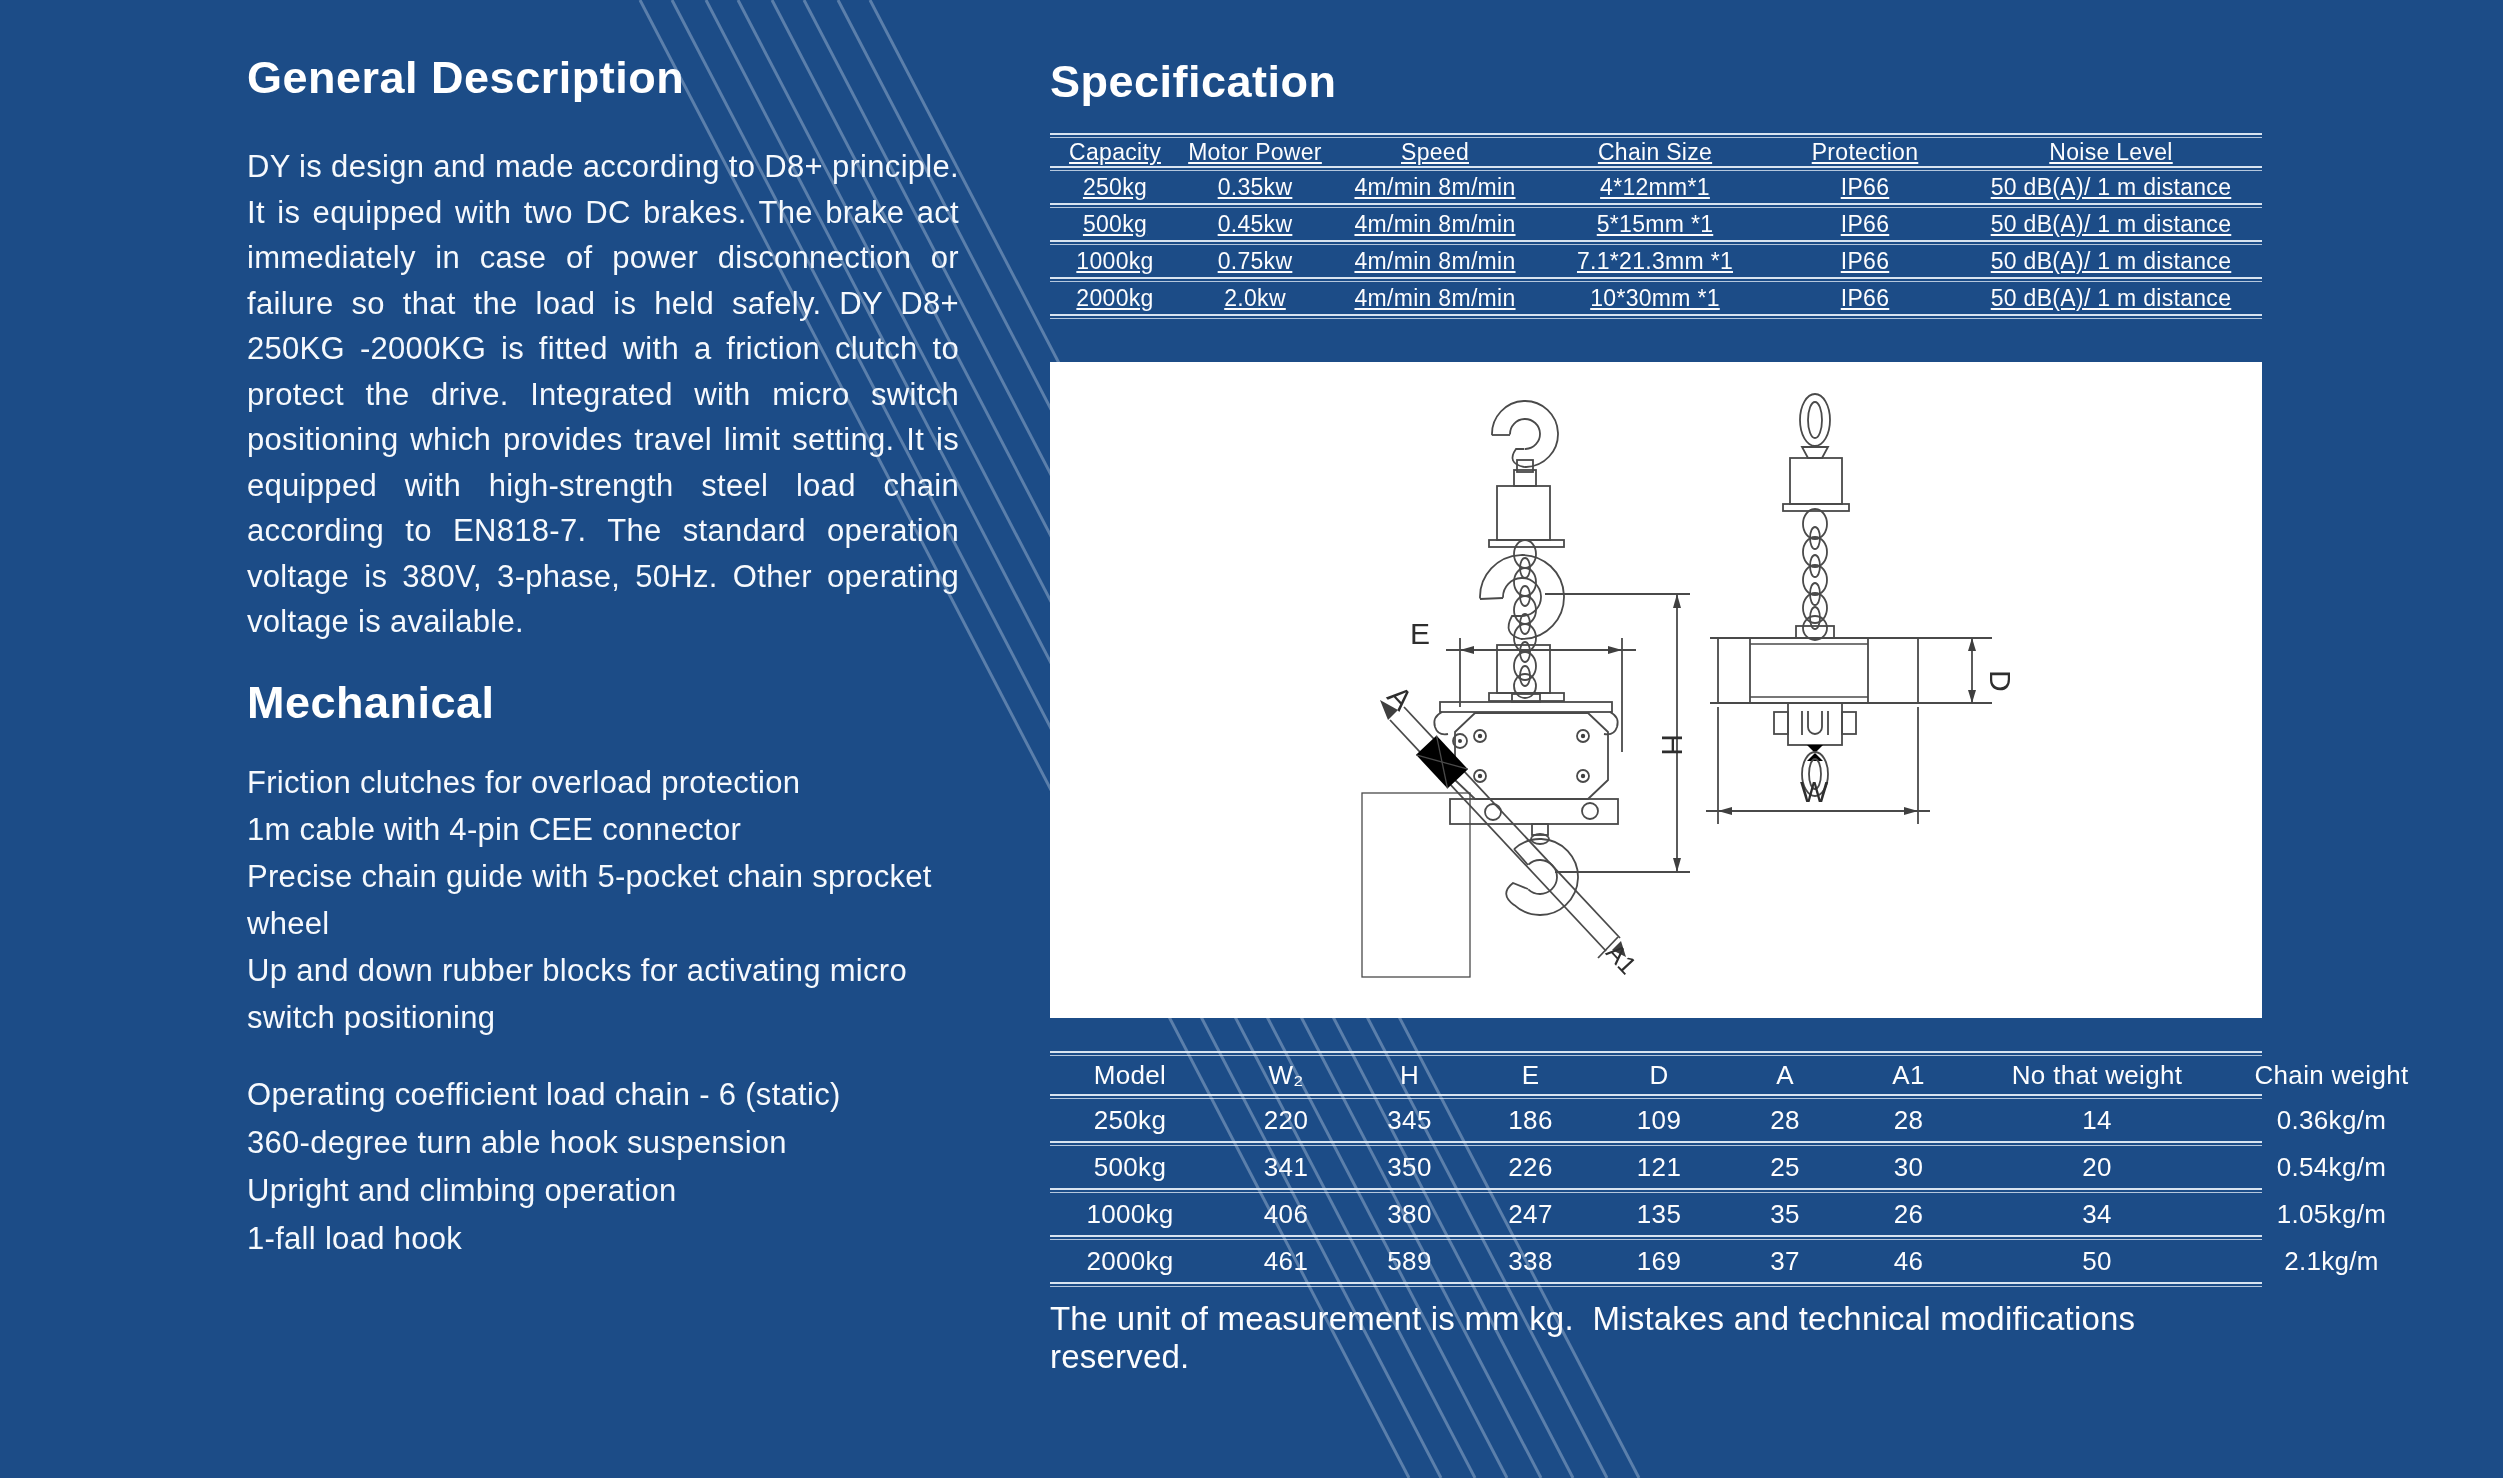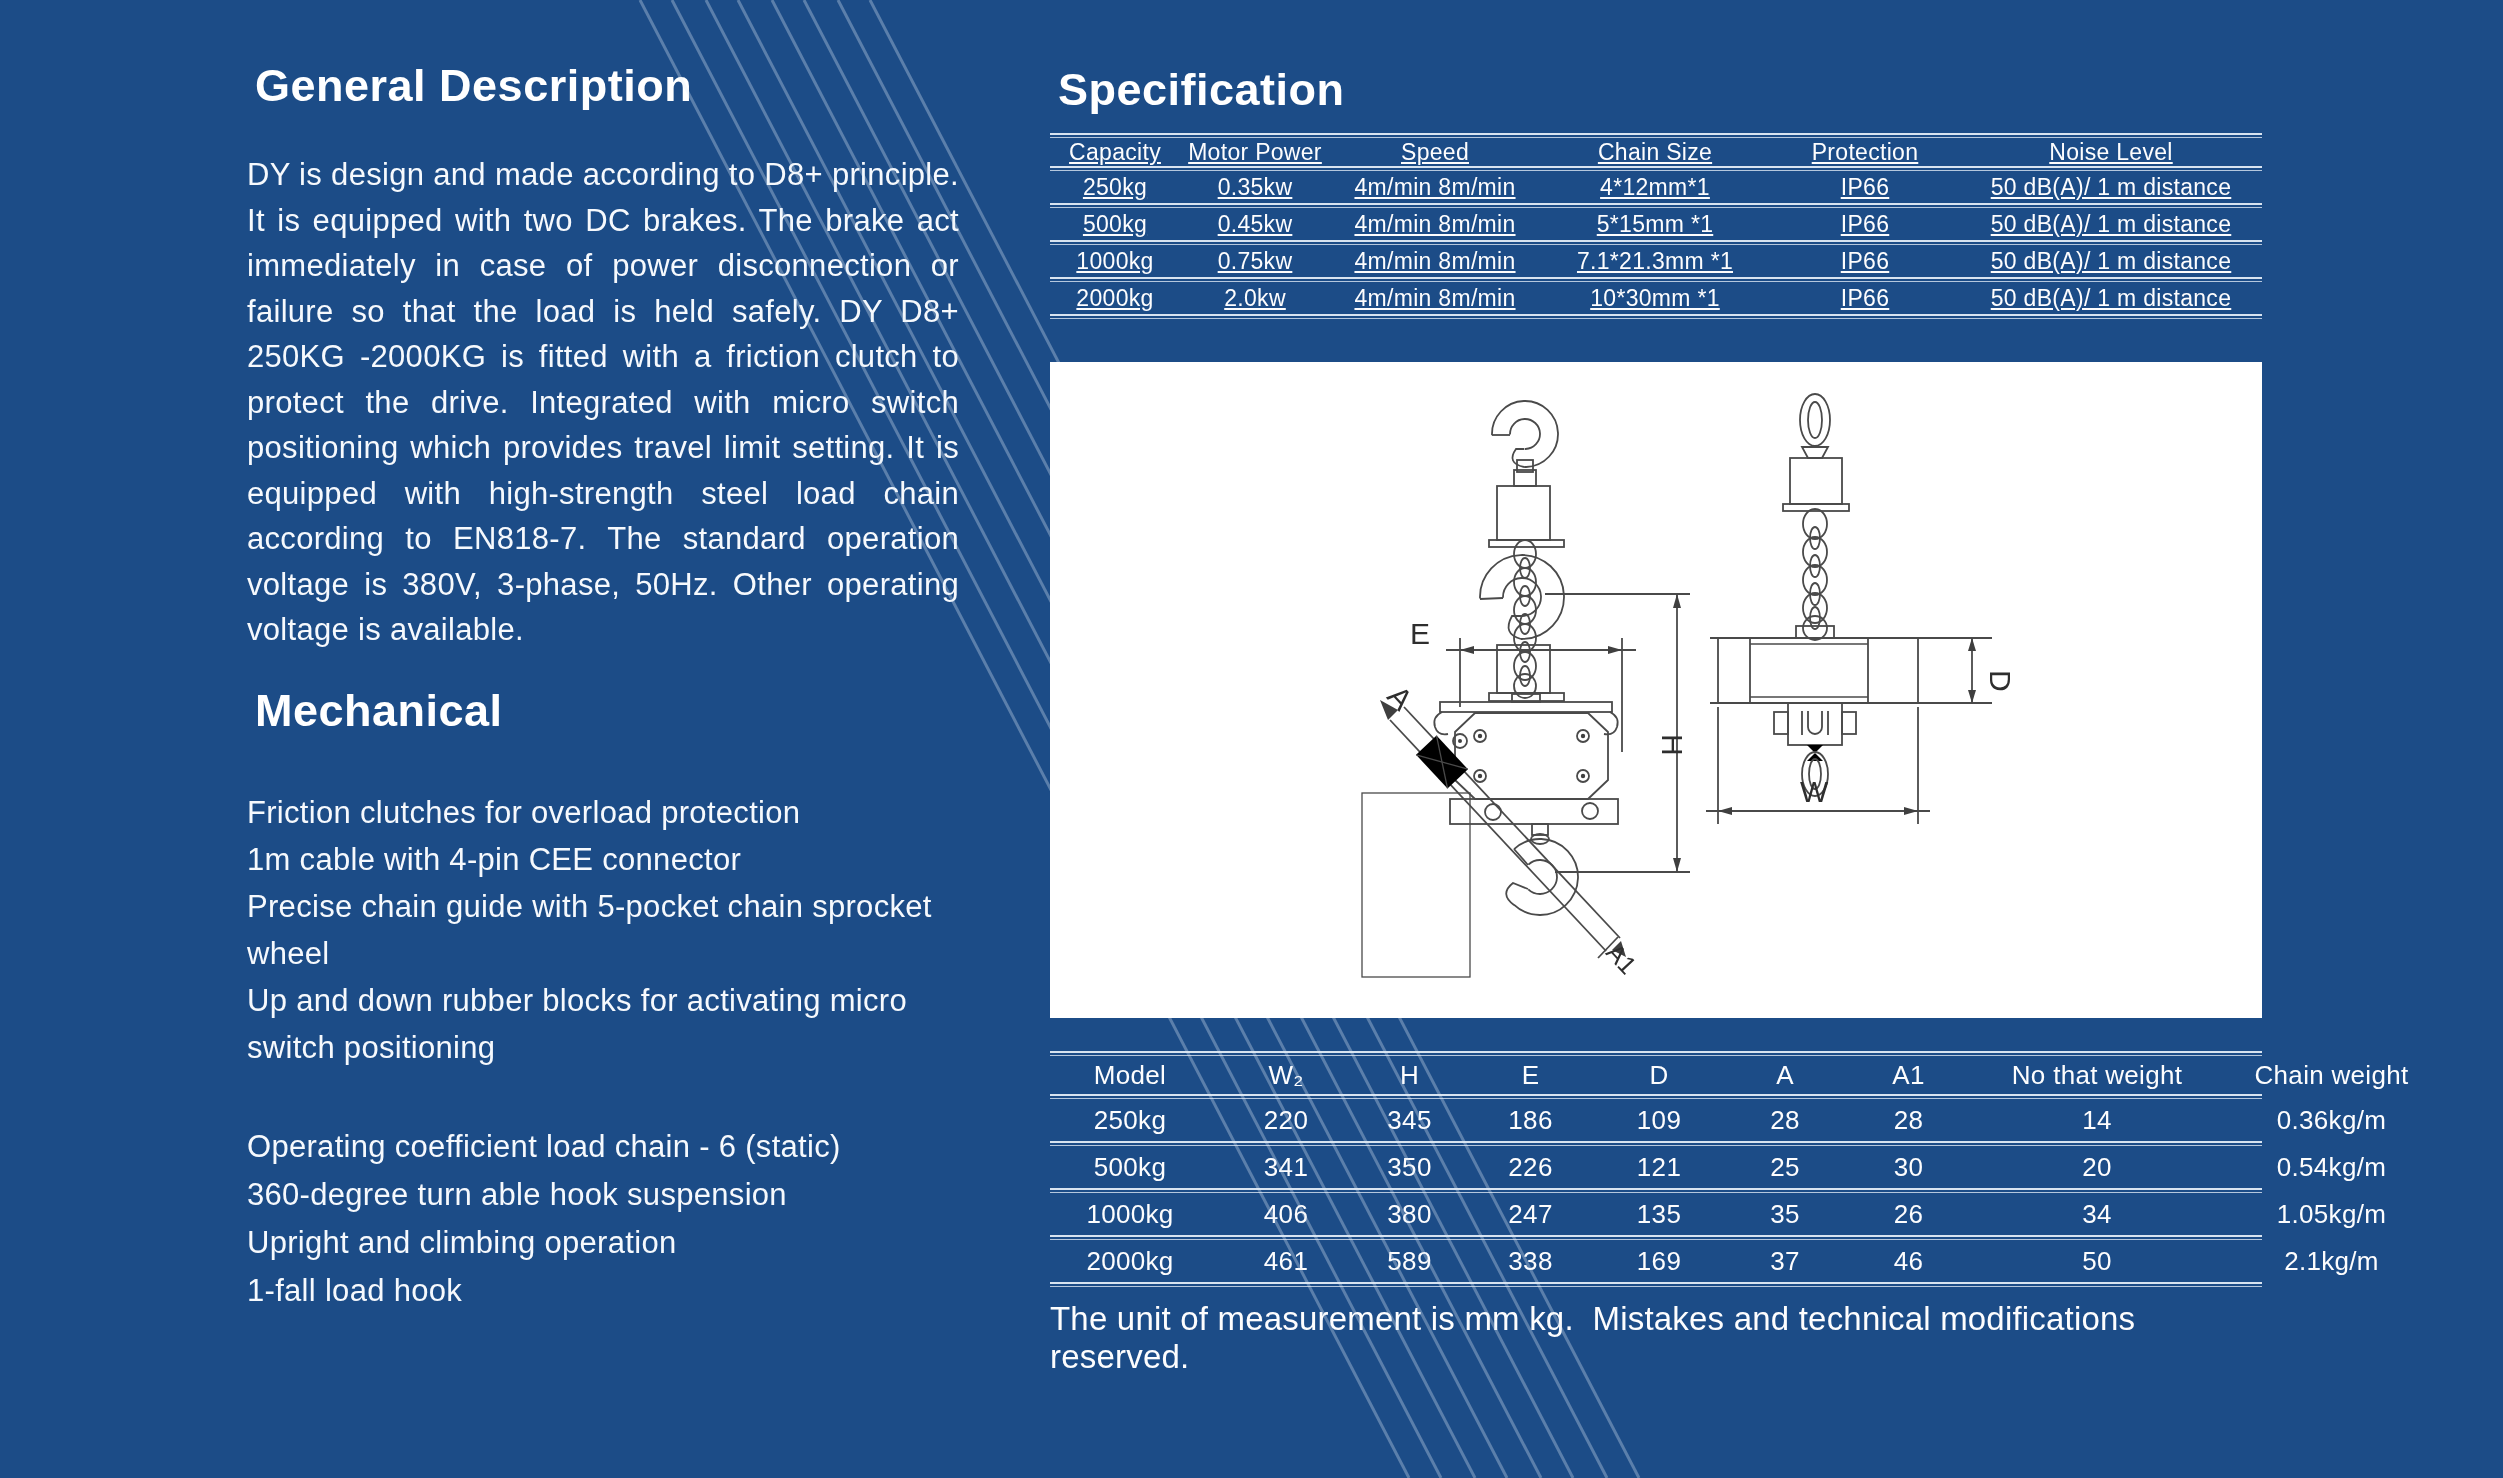--- a/index.html
+++ b/index.html
@@ -4,27 +4,27 @@
 <style>
   html,body{margin:0;padding:0;}
   body{
     width:2503px;height:1478px;position:relative;overflow:hidden;
     background:#1c4c87;
     font-family:"Liberation Sans", sans-serif;
     color:#ffffff;
   }
   
   .left-col{position:absolute;left:247px;top:52px;width:712px;}
-  .h-title{font-size:45px;line-height:52px;font-weight:700;letter-spacing:.5px;color:#fff;margin:8px;}
+  .h-title{font-size:45px;line-height:52px;font-weight:700;letter-spacing:.5px;color:#fff;margin:0;}
   .body-text{
     margin:40px 0 0 0;font-size:31px;line-height:45.5px;letter-spacing:.3px;
     text-align:justify;color:#f6f9fd;
   }
   .h-title.mech{margin-top:32px;}
-  .feature-list{margin-top:52px;font-size:31px;line-height:47px;letter-spacing:.3px;color:#f6f9fd;}
+  .feature-list{margin-top:30px;font-size:31px;line-height:47px;letter-spacing:.3px;color:#f6f9fd;}
   .feature-list.second{line-height:48px;}
   .feature-item{margin:0;}
   
   .right-col{position:absolute;left:1050px;top:56px;width:1212px;}
   .spec-heading{position:absolute;left:0;top:0;}
   
   .data-table{position:absolute;left:0;width:1212px;}
   .spec-table{top:77px;}
   .dims-table{top:995px;}
   .t-sep{height:5px;box-sizing:border-box;

